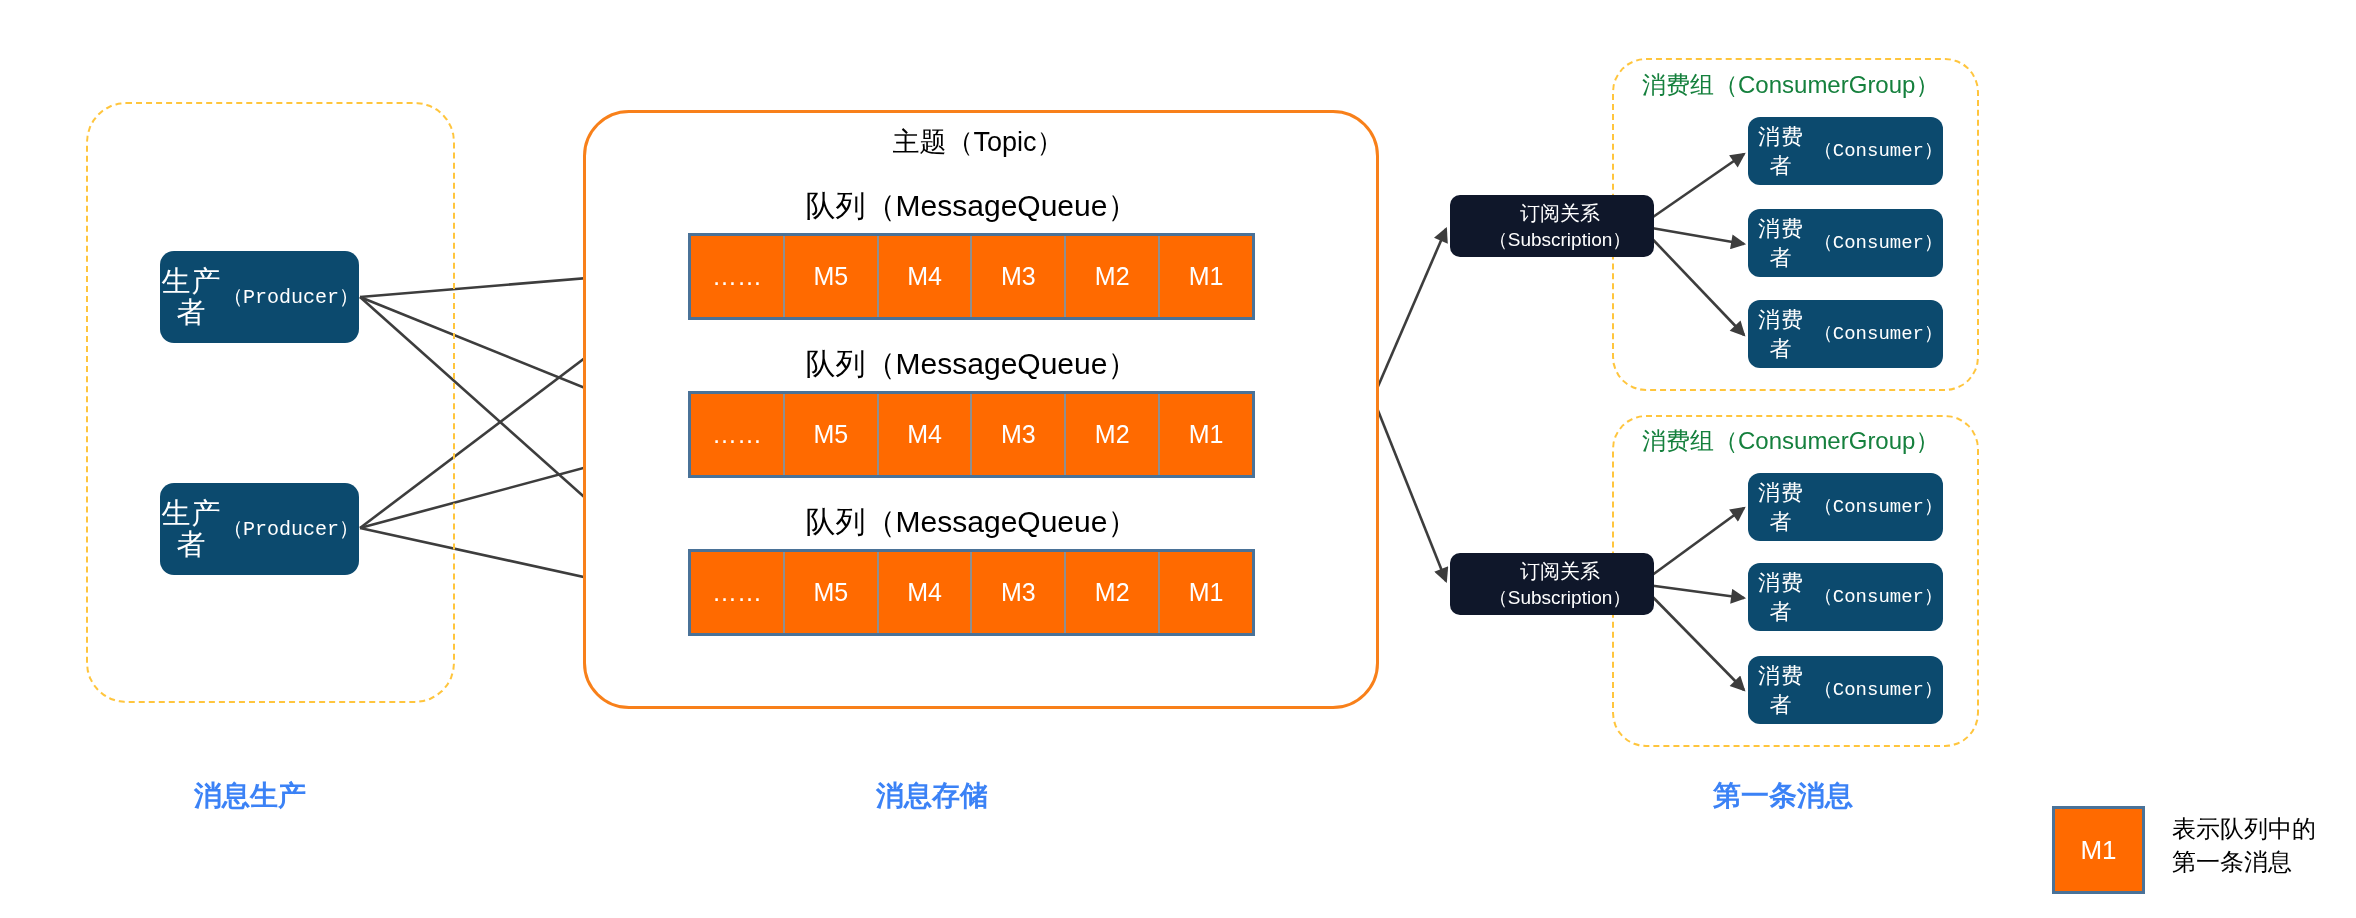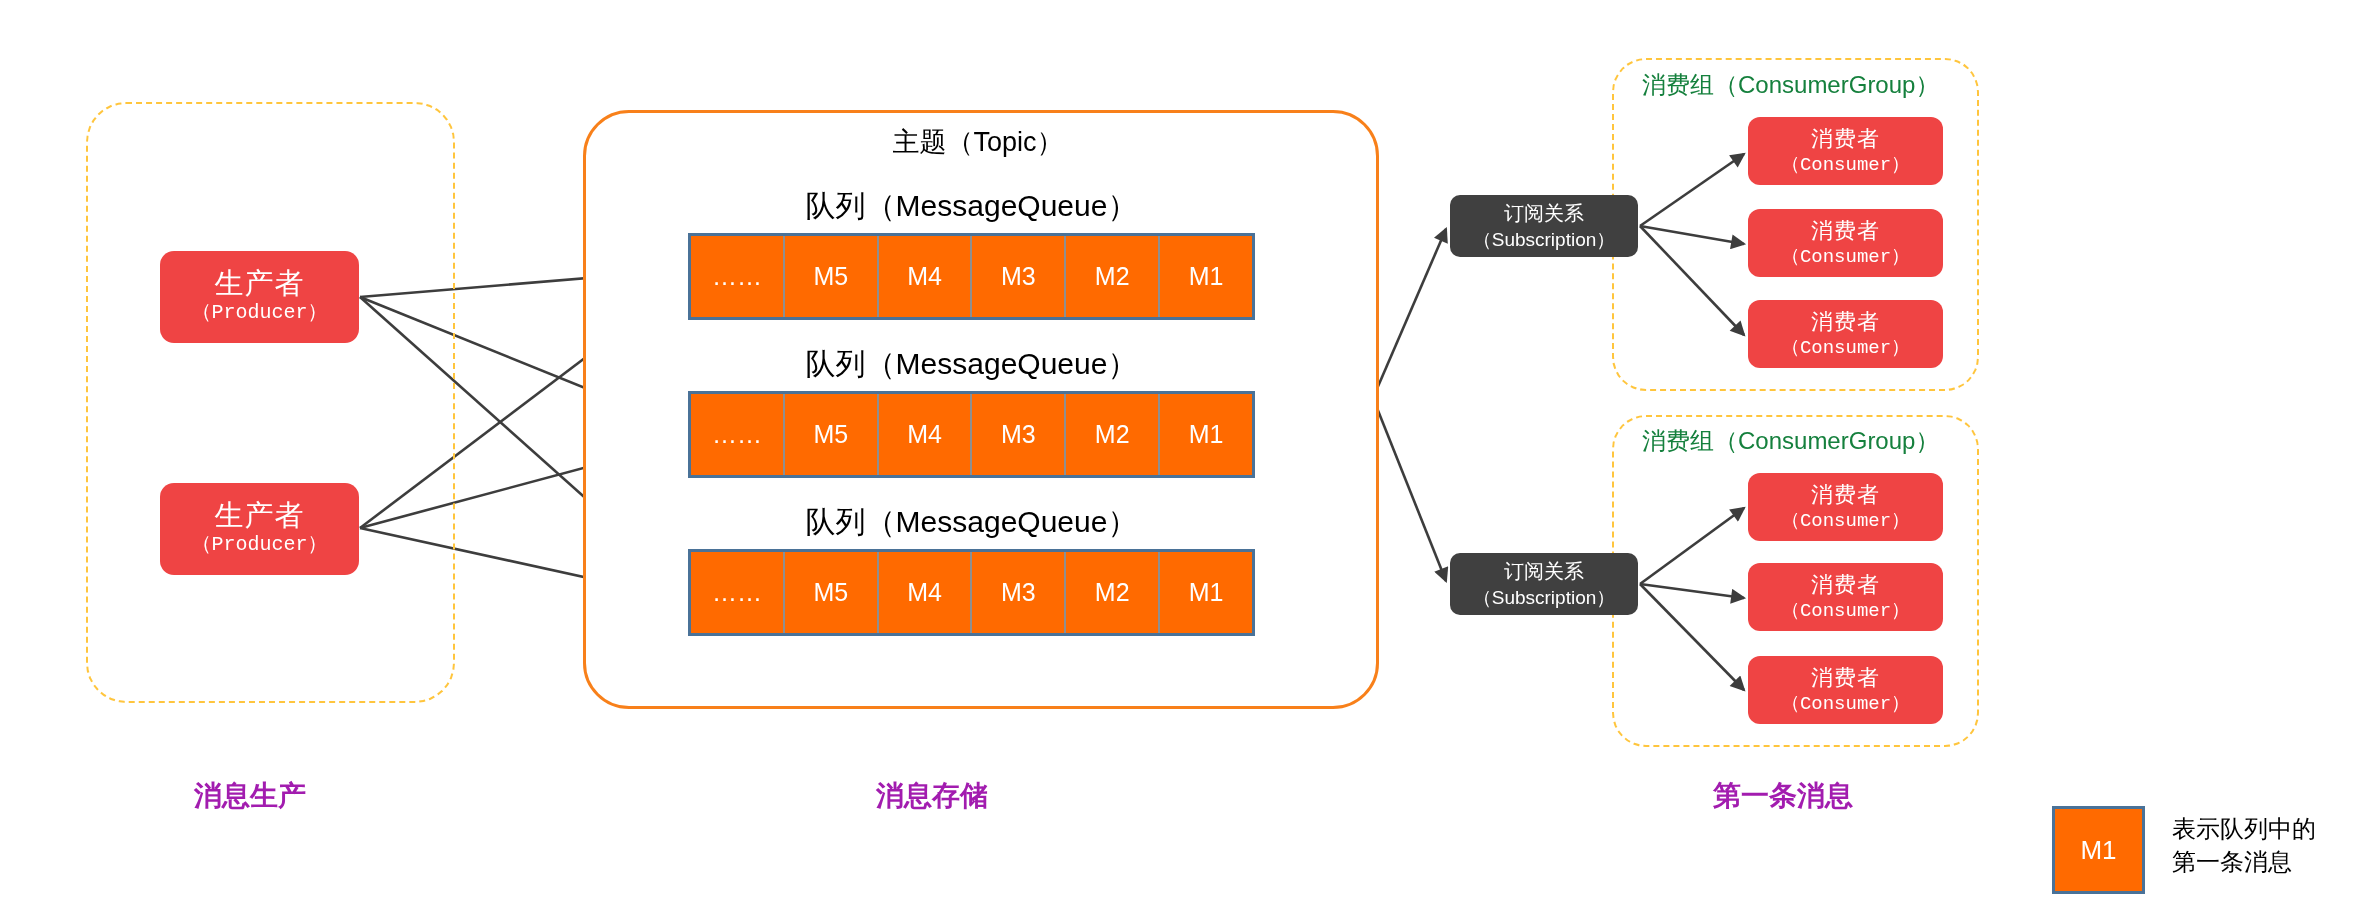--- a/index.html
+++ b/index.html
@@ -13,51 +13,51 @@
   }
   
   .topic-box{
     position:absolute;border:3px solid #F8801A;border-radius:46px;background:#ffffff;
   }
   .topic-title{
     position:absolute;font-size:27px;color:#000;text-align:center;white-space:nowrap;
   }
   
   .node{
-    position:absolute;background:#ef4444;border-radius:14px;color:#fff;
-    display:flex;flex-direction:column;align-items:center;justify-content:center;
+    position:absolute;background:#0c4a6e;border-radius:14px;color:#fff;
+    display:flex;flex-direction:row;align-items:center;justify-content:center;
     text-align:center;
   }
   .node .cn{font-size:29px;line-height:31px;font-weight:500;letter-spacing:1px;}
   .node .en{font-family:"Liberation Mono","DejaVu Sans Mono",monospace;font-size:20px;line-height:27px;}
   
   .sub-node{
-    position:absolute;background:#404040;border-radius:10px;color:#fff;
-    display:flex;flex-direction:column;align-items:center;justify-content:center;text-align:center;
+    position:absolute;background:#0f172a;border-radius:10px;color:#fff;
+    display:flex;flex-direction:column;align-items:center;justify-content:center;text-align:center;padding-left:16px;
   }
   .sub-node .cn{font-size:20px;line-height:27px;}
   .sub-node .en{font-size:19px;line-height:25px;}
   
   .queue-label{
     position:absolute;font-size:30px;line-height:32px;color:#000;text-align:center;white-space:nowrap;
   }
   .queue-row{
     position:absolute;display:flex;border:3px solid #4A7298;background:#FF6A00;box-sizing:border-box;
   }
   .queue-cell{
     flex:1 1 0;background:#FF6A00;color:#fff;font-size:25px;
     display:flex;align-items:center;justify-content:center;
     border-right:2px solid #8F8F8F;
   }
   .queue-cell:last-child{border-right:none;}
   .group-title{
     position:absolute;font-size:24px;line-height:30px;color:#15803d;white-space:nowrap;
   }
   .section-label{
-    position:absolute;font-size:28px;font-weight:bold;color:#a21caf;white-space:nowrap;
+    position:absolute;font-size:28px;font-weight:bold;color:#3b82f6;white-space:nowrap;
     transform:translateX(-50%);
   }
   
   .legend-box{
     position:absolute;background:#FF6A00;border:3px solid #4A7298;box-sizing:border-box;
     color:#fff;font-size:26px;display:flex;align-items:center;justify-content:center;
   }
   .legend-text{
     position:absolute;font-size:24px;line-height:33px;color:#000;white-space:nowrap;
   }

